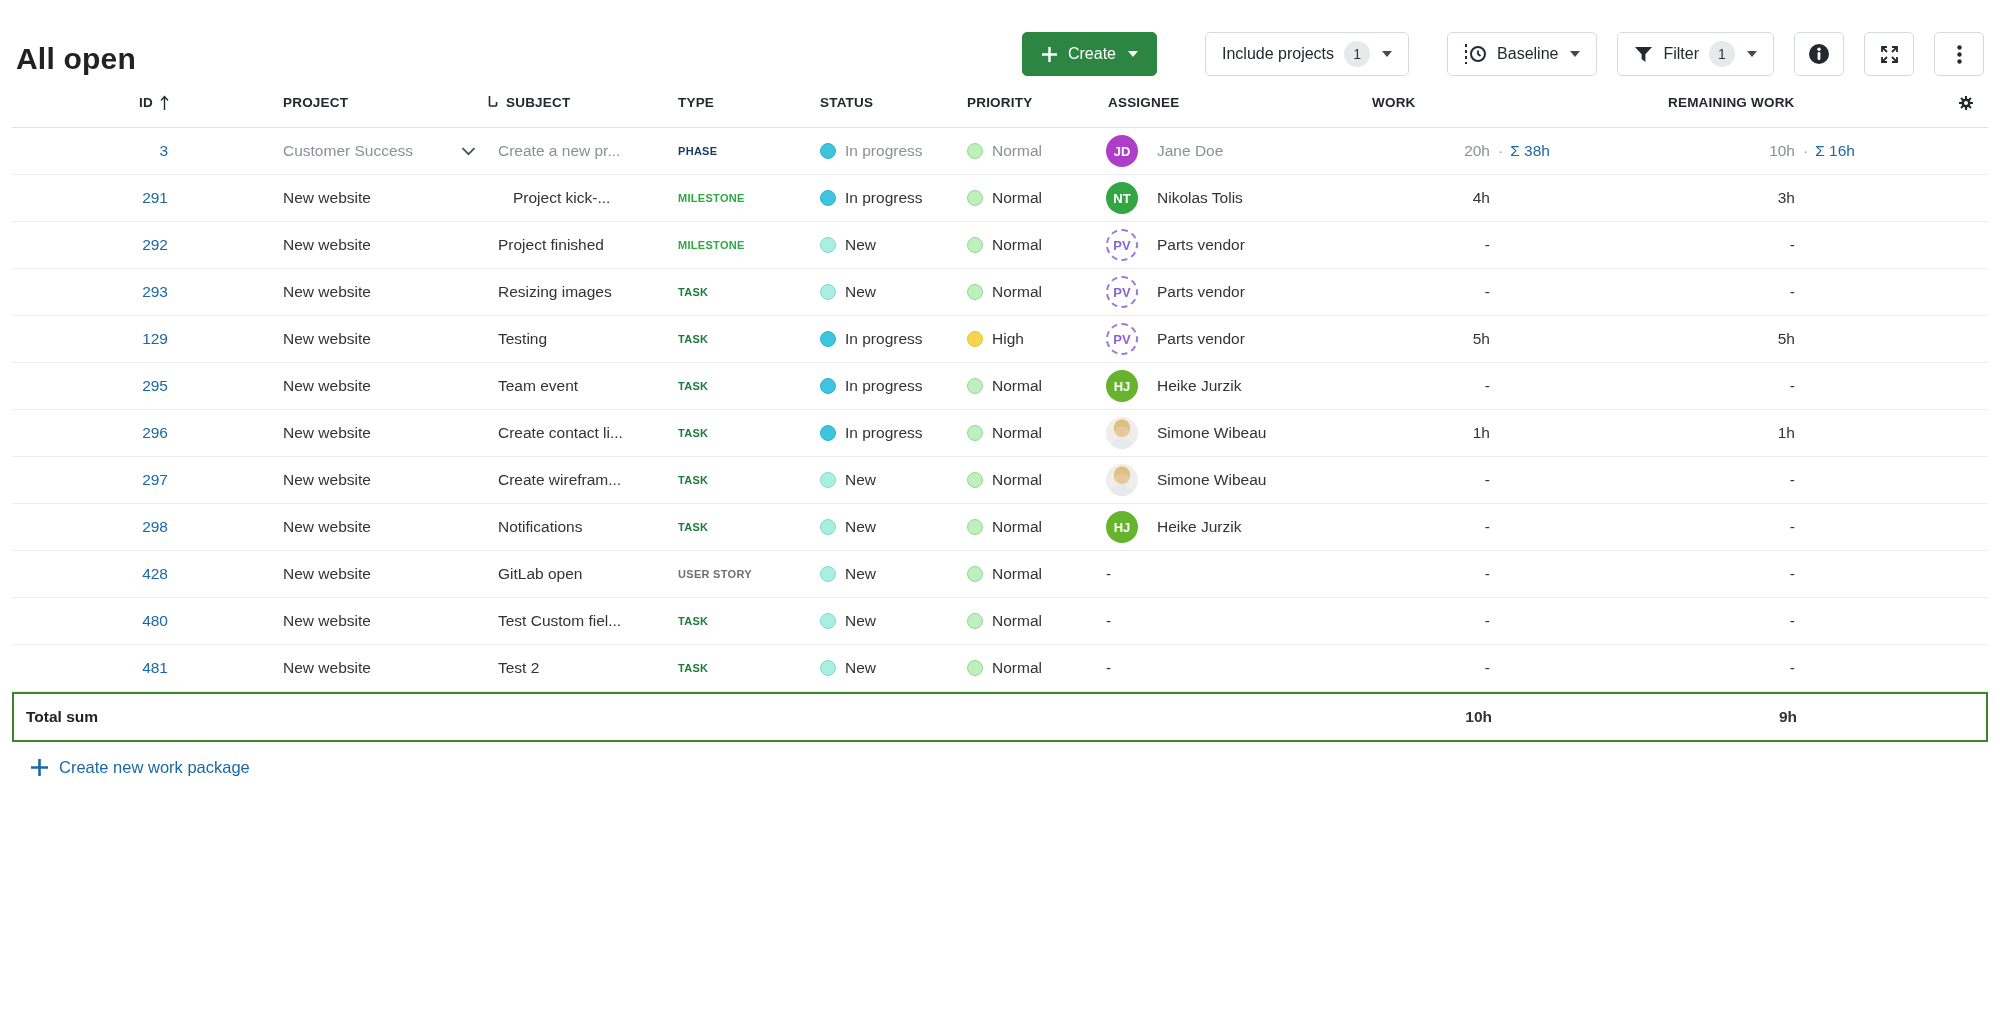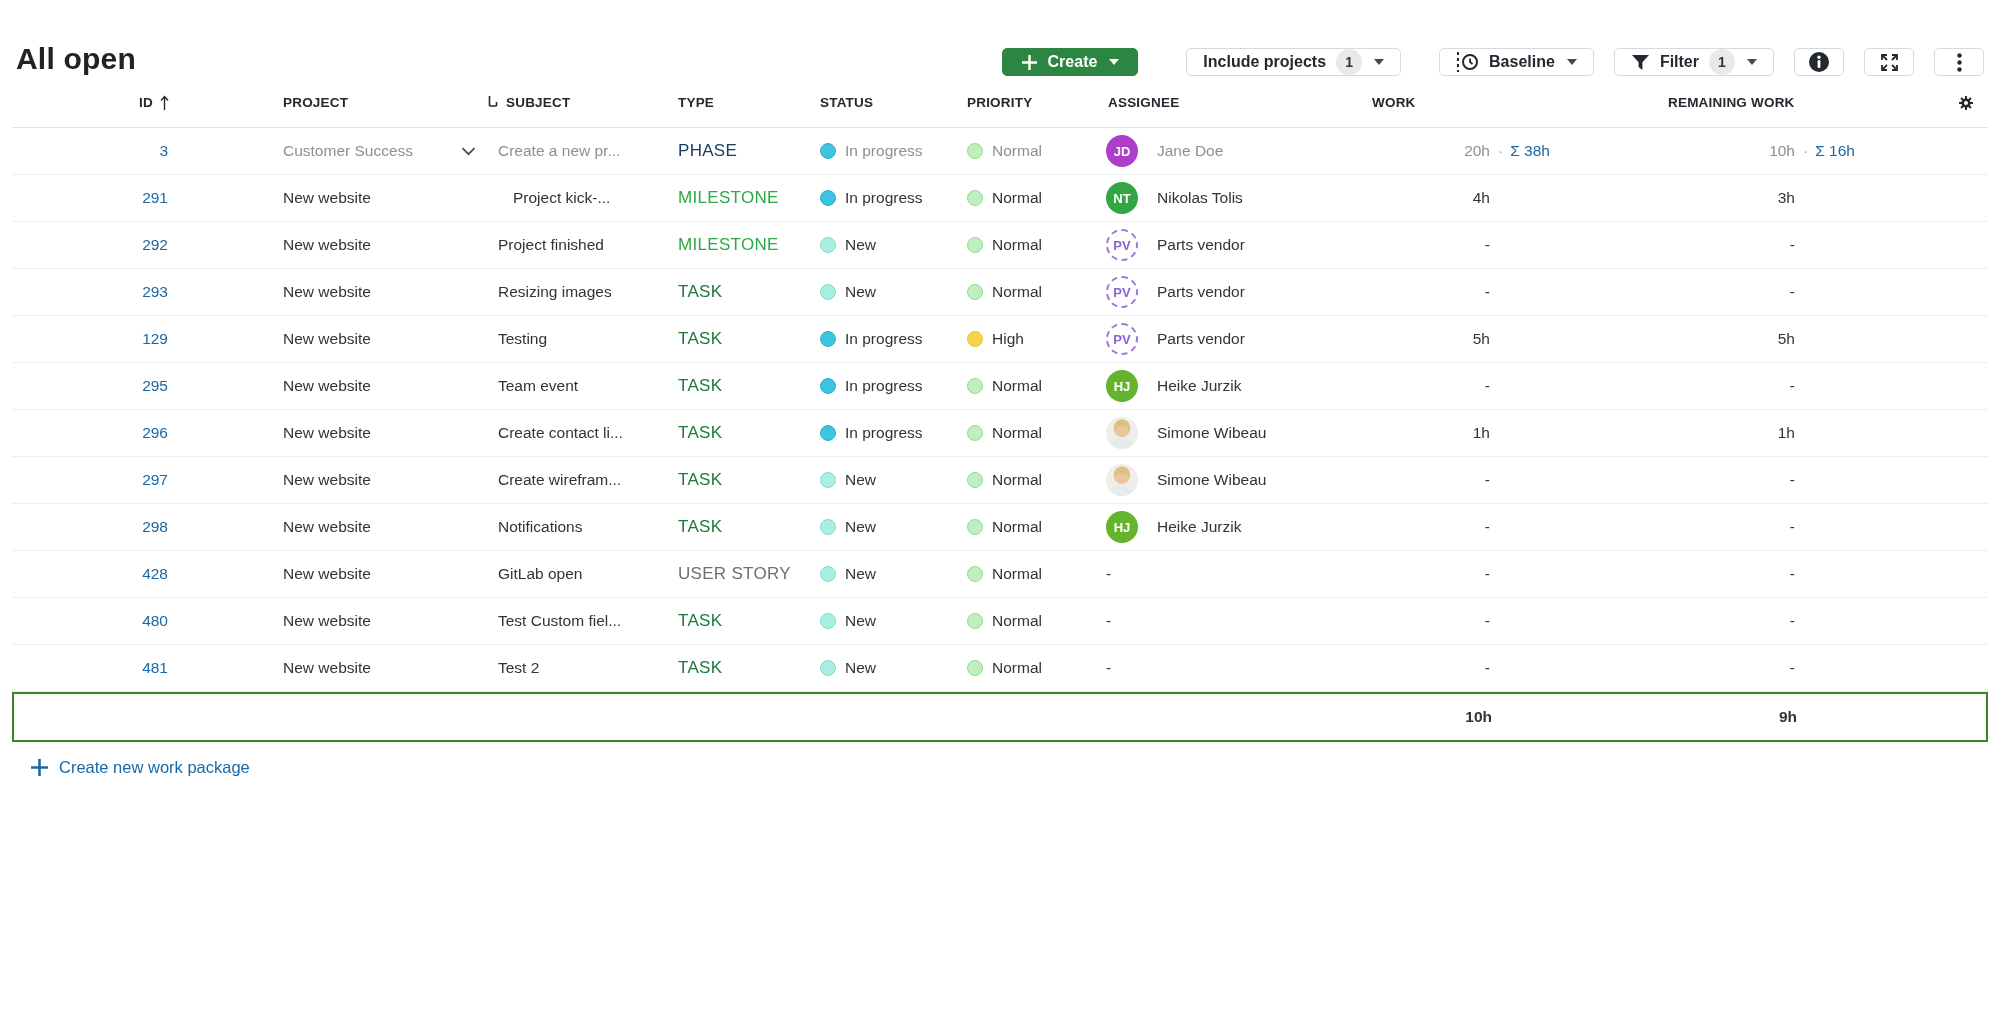--- a/index.html
+++ b/index.html
@@ -9,23 +9,23 @@
   html,body{margin:0;padding:0}
   body{
     width:2000px;height:1013px;overflow:hidden;background:#fff;
     font-family:"Liberation Sans",sans-serif;color:#333;
   }
   
   .topbar{display:flex;justify-content:space-between;align-items:flex-end;padding:12px 16px 0 16px;height:76px}
   .page-title{font-size:30px;font-weight:700;color:#222;margin:8px 0 0 0;letter-spacing:.2px}
   .toolbar{display:flex;align-items:center;gap:20px}
   .btn{
-    height:28px;display:inline-flex;align-items:center;gap:10px;padding:0 16px;
+    height:44px;display:inline-flex;align-items:center;gap:10px;padding:0 16px;
     border:1px solid #d6dade;border-radius:5px;background:#fff;font-size:16px;color:#24292f;
-    font-family:inherit;cursor:pointer;white-space:nowrap;font-weight:bold;
+    font-family:inherit;cursor:pointer;white-space:nowrap;
   }
   .btn-create{background:var(--create-button);border-color:var(--create-button);color:#fff;margin-right:28px;padding:0 18px}
   .btn-include{margin-right:18px}
   .btn-baseline{margin-right:0}
   .iconbtn{width:50px;justify-content:center;padding:0;gap:0}
   .badge{background:#e7e9eb;border-radius:50%;min-width:26px;height:26px;display:inline-flex;align-items:center;justify-content:center;font-size:14px;color:#333}
   .caret{width:0;height:0;border-left:5px solid transparent;border-right:5px solid transparent;border-top:6px solid #454a50;margin-left:2px}
   .btn-create .caret{border-top-color:#fff}
   
   .table{padding:0 12px;margin-top:2px}
@@ -42,21 +42,21 @@
   .h-work{padding-left:52px}
   .h-remaining{padding-left:68px}
   .h-gear{justify-content:flex-end;padding-right:14px}
   .row{height:47px;border-bottom:1px solid #ebedef;font-size:15.5px}
   .c-id{text-align:right;padding-right:4px}
   .id-link{color:var(--accent-link);text-decoration:none;cursor:pointer}
   .c-project{display:flex;align-items:center;padding-left:111px;padding-right:6px}
   .chev{margin-left:auto;display:inline-flex;cursor:pointer}
   .c-subject{padding-left:16px;white-space:nowrap;overflow:hidden}
   .subj.indent{margin-left:15px;display:inline-block}
-  .c-type{padding-left:8px;font-weight:400;font-size:17px;letter-spacing:.3px;white-space:nowrap}
+  .c-type{padding-left:8px;font-weight:700;font-size:11px;letter-spacing:.3px;white-space:nowrap}
   .type-phase{color:var(--type-phase)}
   .type-milestone{color:var(--type-milestone)}
   .type-task{color:var(--type-task)}
   .type-user-story{color:var(--type-user-story)}
   .c-status,.c-priority{display:flex;align-items:center;gap:9px;white-space:nowrap}
   .c-status{padding-left:13px}.c-priority{padding-left:12px}
   .dot{width:16px;height:16px;border-radius:50%;flex:0 0 16px;border:1px solid transparent}
   .dot-in-progress{background:var(--status-in-progress);border-color:#2fb0cc}
   .dot-new{background:var(--status-new);border-color:#7edccb}
   .dot-normal{background:var(--priority-normal);border-color:#8fdb8e}
@@ -686,20 +686,21 @@
     </div>
     <div class="c-remaining">
       <span class="rem-val">-</span>
 
     </div>
     <div></div>
   </div>
     </div>
 
   <div class="grid total">
+    <div class="total-label">Total sum</div>
     <div class="t-work">
       <span class="work-val">10h</span>
     </div>
     <div class="t-rem">
       <span class="rem-val">9h</span>
     </div>
   </div>
 
   <a class="footer-link">
     <span>

